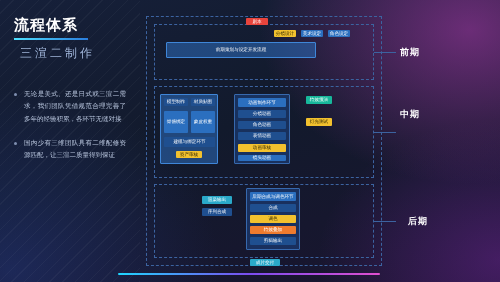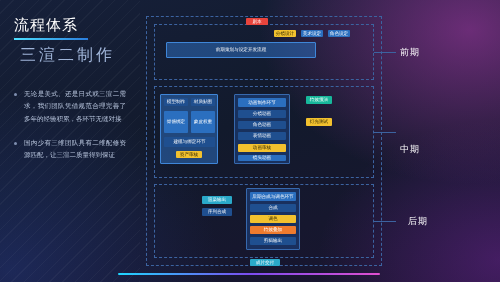--- a/index.html
+++ b/index.html
@@ -19,29 +19,29 @@
   
   .texture{
     position:absolute;left:0;top:0;width:140px;height:282px;
     background:repeating-linear-gradient(135deg, rgba(255,255,255,.035) 0 1px, rgba(255,255,255,0) 1px 9px);
     pointer-events:none;
   }
   
   .left{position:absolute;left:0;top:0;width:140px;height:282px;}
   .title{
     position:absolute;left:14px;top:16px;
-    font-size:15px;font-weight:normal;letter-spacing:1px;color:#ffffff;
+    font-size:15px;font-weight:bold;letter-spacing:1px;color:#ffffff;
   }
   .title-underline{
     position:absolute;left:14px;top:38px;width:74px;height:2px;
     background:linear-gradient(90deg,#4de0ff,#2b7ddd);
   }
   .subtitle{
     position:absolute;left:20px;top:45px;
-    font-size:16px;letter-spacing:3px;color:#9fb4d8;
+    font-size:12px;letter-spacing:3px;color:#9fb4d8;
   }
   .bullets{position:absolute;left:14px;top:88px;width:112px;}
   .bullet{
     position:relative;padding-left:10px;margin-bottom:12px;
     font-size:6.5px;line-height:1.9;color:#b9c6de;text-align:justify;
   }
   .bullet::before{
     content:"";position:absolute;left:0;top:5px;width:3px;height:3px;border-radius:50%;
     background:#7f8fb0;
   }
@@ -68,21 +68,21 @@
   .blue-d{background:#1f4f8f;}
   .panel{background:rgba(45,110,190,.55);border:1px solid #3f86d8;}
   .panel-d{background:rgba(30,70,135,.55);border:1px solid #3769ae;}
   .yellow{background:#f2c12e;color:#2b2300;}
   .orange{background:#ef7b2e;color:#ffffff;}
   .red{background:#e8443c;color:#ffffff;}
   .green{background:#17b89b;color:#ffffff;}
   .teal{background:#2aa9c9;color:#ffffff;}
 
   .stage-label{
-    position:absolute;font-size:9px;font-weight:normal;color:#ffffff;letter-spacing:1px;
+    position:absolute;font-size:9px;font-weight:bold;color:#ffffff;letter-spacing:1px;
   }
   .leader{position:absolute;height:1px;background:#3c63a0;}
 
   
   .footer-bar{
     position:absolute;left:118px;bottom:7px;width:262px;height:2px;
     background:linear-gradient(90deg,#1fd6ff,#7b4df0,#e04fd0);
     border-radius:1px;
   }
 </style>
@@ -144,17 +144,17 @@
     <div class="node blue-d" style="left:104px;top:221px;width:46px;height:8px;">剪辑输出</div>
 
     <div class="node teal" style="left:104px;top:243px;width:30px;height:7px;">成片交付</div>
 
     <div class="leader" style="left:228px;top:36px;width:22px;"></div>
     <div class="leader" style="left:228px;top:116px;width:22px;"></div>
     <div class="leader" style="left:228px;top:205px;width:22px;"></div>
   </div>
 
   <div class="stage-label" style="left:400px;top:46px;">前期</div>
-  <div class="stage-label" style="left:400px;top:143px;">中期</div>
+  <div class="stage-label" style="left:400px;top:108px;">中期</div>
   <div class="stage-label" style="left:408px;top:215px;">后期</div>
 
   <div class="footer-bar"></div>
 </div>
 
 </body></html>

